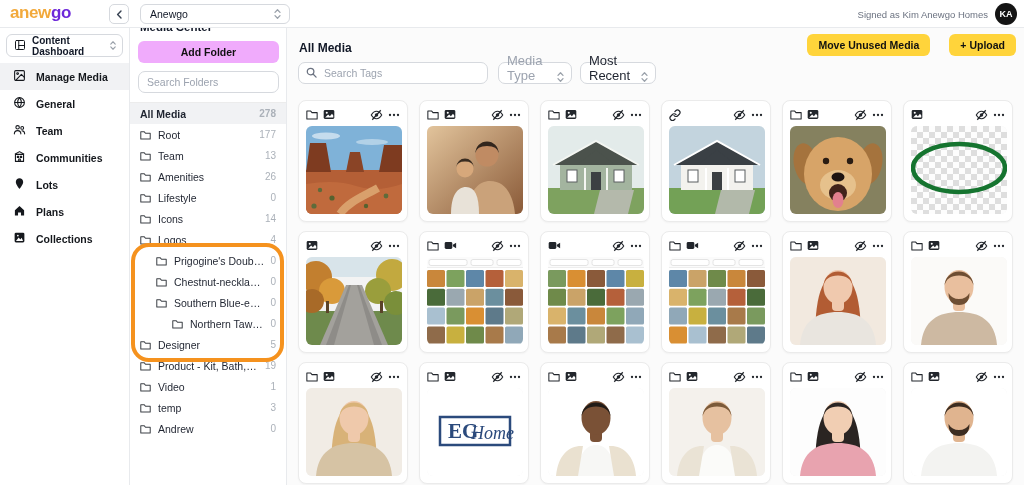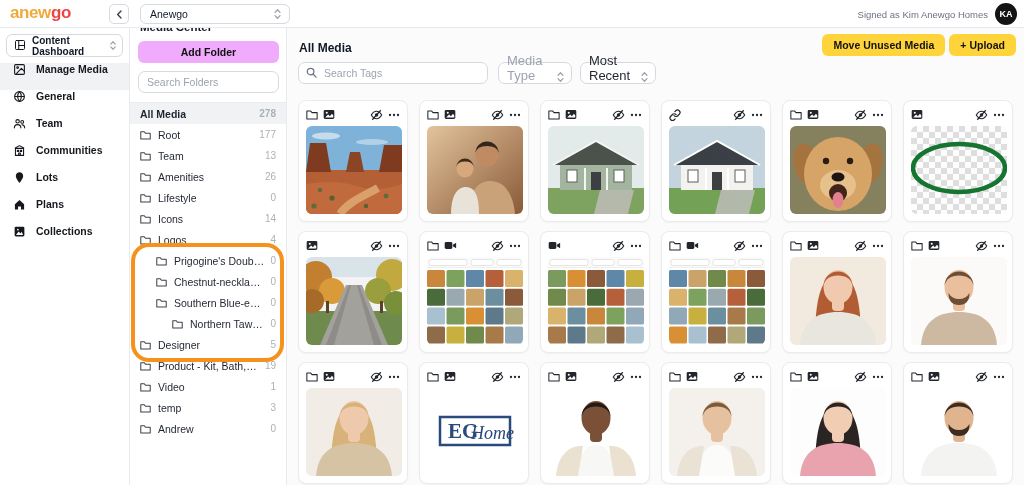--- a/index.html
+++ b/index.html
@@ -7,53 +7,53 @@
   body {
     width:1024px; height:485px; overflow:hidden;
     font-family:"Liberation Sans", sans-serif;
     background:#fff; color:#111827;
   }
   .app { position:relative; width:1024px; height:485px; }
 
   
   .header { position:absolute; top:0; left:0; right:0; height:28px; background:#fff; border-bottom:1px solid #e8eaed; z-index:6; }
   .logo { position:absolute; left:10px; top:3px; font-size:17px; font-weight:800; letter-spacing:-0.4px; }
-  .logo .p1 { color:#F2A93B; } .logo .p2 { color:#ef4444; }
+  .logo .p1 { color:#F2A93B; } .logo .p2 { color:#6d28d9; }
   .back-btn { position:absolute; left:109px; top:4px; width:20px; height:20px; border:1px solid #d6d9de; border-radius:5px; background:#fff; display:flex; align-items:center; justify-content:center; cursor:pointer; }
   .app-select { position:absolute; left:140px; top:4px; width:150px; height:20px; border:1px solid #d6d9de; border-radius:6px; background:#fff; display:flex; align-items:center; padding:0 7px 0 9px; font-size:10.5px; cursor:pointer; }
   .app-select .chev { margin-left:auto; display:flex; }
   .signed { position:absolute; right:36px; top:9px; font-size:9.5px; color:#6b7280; }
   .avatar { position:absolute; right:7px; top:3px; width:22px; height:22px; border-radius:50%; background:#141414; color:#fff; font-size:9px; font-weight:700; display:flex; align-items:center; justify-content:center; cursor:pointer; }
 
   
   .sidebar { position:absolute; top:28px; left:0; width:130px; bottom:0; border-right:1px solid #e8eaed; background:#fff; z-index:5; }
   .sb-select { margin:6px; height:23px; border:1px solid #d6d9de; border-radius:6px; display:flex; align-items:center; gap:6px; padding:0 5px 0 7px; font-size:10px; font-weight:700; cursor:pointer; }
   .sb-select .chev { margin-left:auto; display:flex; }
-  .sb-item { height:27px; display:flex; gap:10px; padding-left:13px; font-size:10.5px; font-weight:600; color:#15181d; cursor:pointer; }
+  .sb-item { height:27px; display:flex; align-items:center; gap:10px; padding-left:13px; font-size:10.5px; font-weight:600; color:#15181d; cursor:pointer; }
   .sb-item.active { background:#f1f2f4; }
   .sb-item svg { flex:none; }
 
   
   .folders { position:absolute; top:12px; left:130px; width:157px; bottom:0; border-right:1px solid #e8eaed; background:#fff; z-index:5; }
   .fp-title { margin:9px 10px 8px; font-size:11.5px; font-weight:700; }
   .add-folder { display:block; margin:0 8px 8px; width:141px; height:22px; background:#f0abfc; border:none; border-radius:6px; font-size:10.5px; font-weight:700; font-family:inherit; color:#111; cursor:pointer; }
   .folder-search { display:block; margin:0 8px 9px; width:141px; height:22px; border:1px solid #d6d9de; border-radius:7px; padding:0 8px; font-size:10.5px; font-family:inherit; outline:none; color:#374151; }
   .folder-search::placeholder { color:#9ca3af; }
   .folder-list { position:relative; border-top:1px solid #ececec; }
   .f-row { height:21px; display:flex; align-items:center; font-size:10.5px; padding-right:10px; cursor:pointer; color:#1f2430; }
   .f-row.active { background:#f1f2f4; font-weight:700; }
   .f-row .f-icon { display:flex; margin-right:7px; color:#3c4046; }
   .f-label { white-space:nowrap; overflow:hidden; text-overflow:ellipsis; }
   .f-count { margin-left:auto; padding-left:6px; color:#abb1b9; font-size:10px; flex:none; }
   .highlight-ring { position:absolute; left:1px; right:2px; border-radius:18px; pointer-events:none; z-index:3; }
 
   
   .main { position:absolute; top:28px; left:287px; right:0; bottom:0; background:#fbfbfb; }
   .main-title { position:absolute; left:12px; top:13px; font-size:12px; font-weight:700; }
-  .top-actions { position:absolute; right:8px; top:6px; display:flex; gap:4px;align-items:center; }
+  .top-actions { position:absolute; right:8px; top:6px; display:flex; gap:19px;align-items:center; }
   .btn-yellow { height:22px; background:#FFD43B; border:none; border-radius:6px; font-size:10.5px; font-weight:700; font-family:inherit; padding:0 11px; color:#111; cursor:pointer; }
   .toolbar-search { position:absolute; left:11px; top:34px; width:190px; height:22px; border:1px solid #d6d9de; border-radius:7px; background:#fff; display:flex; align-items:center; padding:0 7px; gap:5px; }
   .toolbar-search input { border:none; outline:none; flex:1; min-width:0; font-size:10.5px; font-family:inherit; background:transparent; color:#374151; }
   .toolbar-search input::placeholder { color:#9ca3af; }
   .sel { position:absolute; top:34px; height:22px; border:1px solid #d6d9de; border-radius:7px; background:#fff; display:flex; align-items:flex-end; padding:0 6px 0 8px; font-size:13px; cursor:pointer; }
   .sel .chev { margin-left:auto; display:flex; padding-left:5px; }
   #sel-media-type { left:211px; width:74px; color:#9ca3af; }
   #sel-sort { left:293px; width:76px; color:#1f2430; }
 
   .grid { position:absolute; left:11px; top:72px; display:grid; grid-template-columns:repeat(6,110px); gap:9px 11px; }

